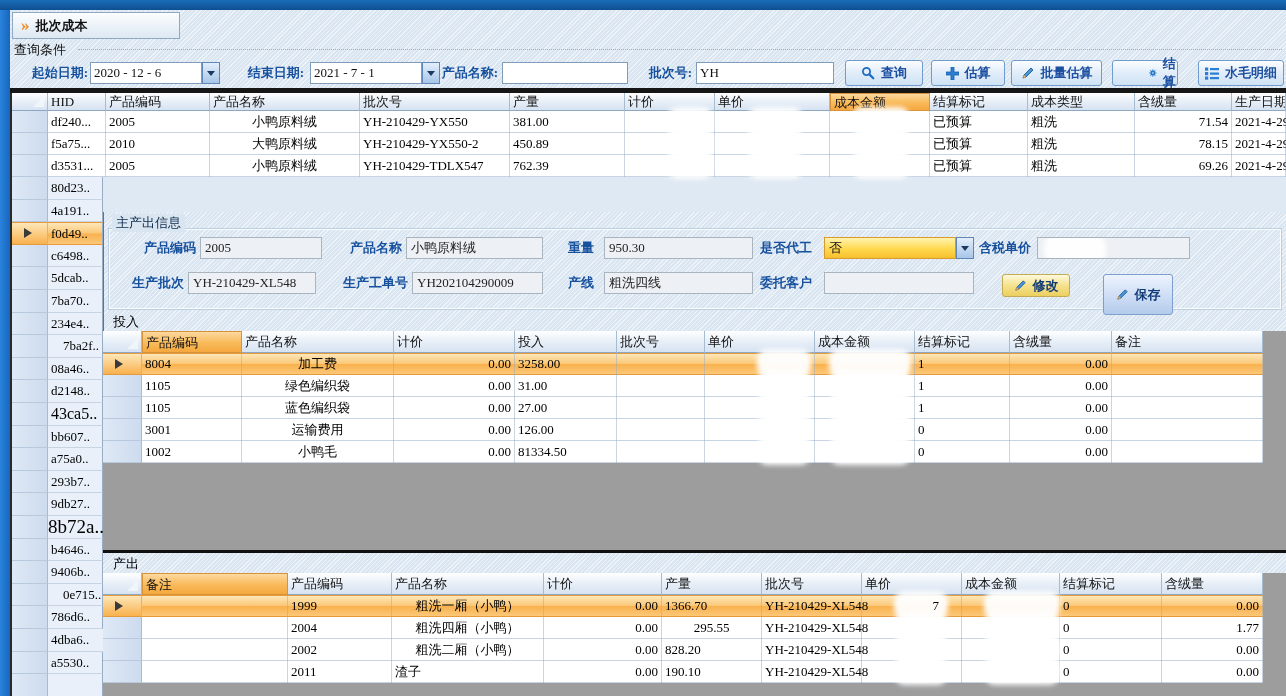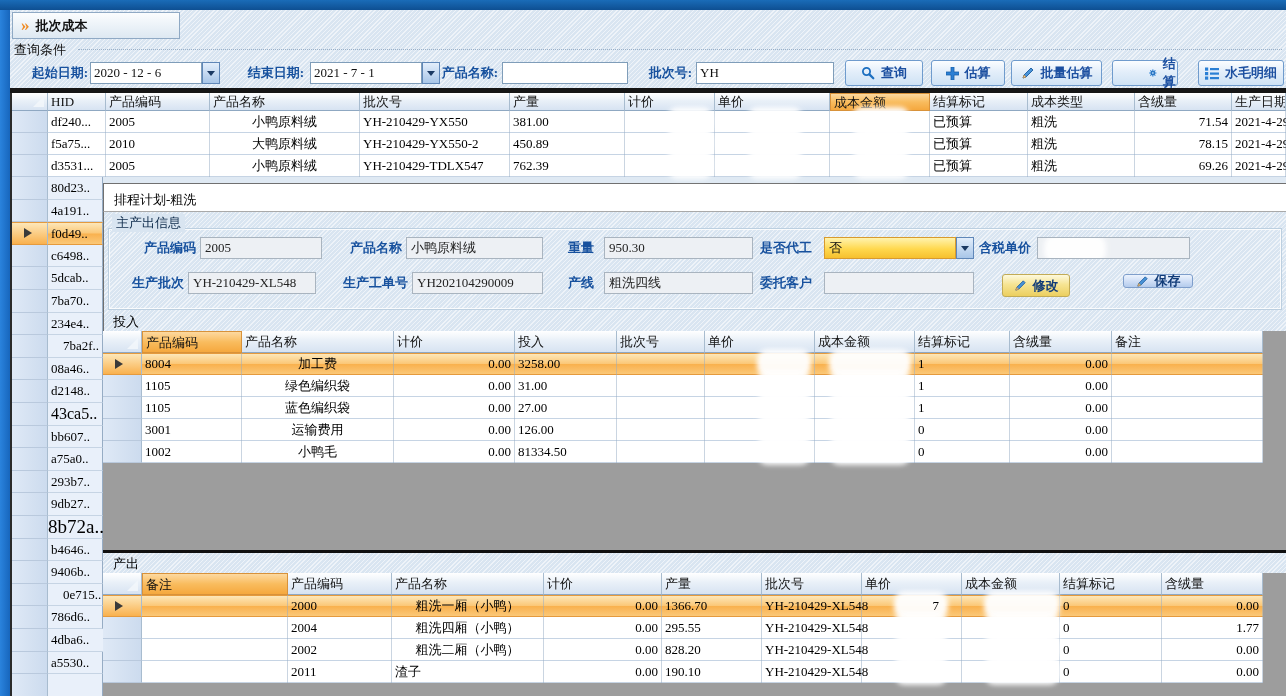--- a/index.html
+++ b/index.html
@@ -61,23 +61,23 @@
        box-shadow:inset 0 0 0 1px rgba(255,255,255,.8);}
   #grouplbl{left:112px;top:214px;padding:0 4px;font-size:13px;color:#0d2a4a;background:#d9e5f1;}
   .dfield{position:absolute;height:22px;box-sizing:border-box;border:1px solid #a9b4bf;background:#edf0f4;
        font-size:13px;line-height:20px;padding:0 4px;color:#222;white-space:nowrap;overflow:hidden;}
   #combo-outsourced{position:absolute;left:824px;top:237px;width:132px;height:22px;box-sizing:border-box;
        border:1px solid #d89a2e;background:linear-gradient(#fff3ae,#ffd84e 55%,#f6c02e);
        font-size:13px;line-height:20px;padding:0 4px;color:#111;}
   .ybtn{position:absolute;height:23px;box-sizing:border-box;border:1px solid #c2ab55;border-radius:3px;
        background:linear-gradient(#fdf9dd,#f6e493 45%,#eccf5f);display:flex;align-items:center;justify-content:center;
        gap:6px;font-weight:bold;font-size:13px;color:#123c78;cursor:pointer;}
-  .bbtn{position:absolute;height:14px;box-sizing:border-box;border:1px solid #7e9ecb;border-radius:3px;
+  .bbtn{position:absolute;height:41px;box-sizing:border-box;border:1px solid #7e9ecb;border-radius:3px;
        background:linear-gradient(#ecf3fd,#d3e1f7 45%,#b4cbec);display:flex;align-items:center;justify-content:center;
-       gap:6px;font-weight:bold;font-size:13px;color:#123c78;cursor:pointer;margin-left:20px;}
+       gap:6px;font-weight:bold;font-size:13px;color:#123c78;cursor:pointer;}
   .seclabel{position:absolute;font-size:13px;color:#000;}
   .rem{position:absolute;left:3px;top:0;font-size:13px;}
 </style>
 </head>
 <body>
 
 <div id="app">
   <div class="abs" id="titlebar"></div>
   <div class="abs" id="leftstrip"></div>
   <div class="abs hatch" id="appbg"></div>
@@ -277,23 +277,20 @@
       <div class="mark abs" style="left: 12px; top: 606.4px; width: 36px; height: 22.6px;"></div>
       <div class="rowbg abs lite" style="left: 48px; top: 606.4px; width: 55px; height: 22.6px; border-right: 1px solid rgb(150, 172, 196); line-height: 22.6px; padding-left: 3px; font-size: 13px; box-sizing: border-box;">786d6..</div>
       <div class="mark abs" style="left: 12px; top: 629px; width: 36px; height: 22.6px;"></div>
       <div class="rowbg abs lite" style="left: 48px; top: 629px; width: 74px; height: 22.6px; border-right: 1px solid rgb(150, 172, 196); line-height: 22.6px; padding-left: 3px; font-size: 13px; box-sizing: border-box;">4dba6..</div>
       <div class="mark abs" style="left: 12px; top: 651.6px; width: 36px; height: 22.6px;"></div>
       <div class="rowbg abs lite" style="left: 48px; top: 651.6px; width: 55px; height: 22.6px; border-right: 1px solid rgb(150, 172, 196); line-height: 22.6px; padding-left: 3px; font-size: 13px; box-sizing: border-box;">a5530..</div>
       <div class="mark abs" style="left: 12px; top: 674.2px; width: 36px; height: 22.6px;"></div>
       <div class="rowbg abs lite" style="left: 48px; top: 674.2px; width: 55px; height: 22.6px; border-right: 1px solid rgb(150, 172, 196); line-height: 22.6px; padding-left: 3px; font-size: 13px; box-sizing: border-box;"></div>
     </div>
 
-  <div class="abs" id="dlg-title">
-    <span>排程计划-粗洗</span>
-  </div>
   <div class="abs hatch" id="dlg-body-top"></div>
   <div class="abs" id="dlg-gray1"></div>
   <div class="abs" id="dlg-blackline"></div>
   <div class="abs hatch" id="dlg-body-mid"></div>
   <div class="abs" id="dlg-gray2"></div>
 
   <div class="abs" id="groupbox"></div>
   <div class="abs" id="grouplbl">主产出信息</div>
 
   <div class="flabel" style="left:132px;top:237px;width:64px;">产品编码</div>
@@ -458,21 +455,21 @@
       <div class="gc hdr abs" style="left: 762px; top: 573px; width: 100px; height: 22px; line-height: 21px;">批次号</div>
       <div class="gc hdr abs" style="left: 862px; top: 573px; width: 100px; height: 22px; line-height: 21px;">单价</div>
       <div class="gc hdr abs" style="left: 962px; top: 573px; width: 98px; height: 22px; line-height: 21px;">成本金额</div>
       <div class="gc hdr abs" style="left: 1060px; top: 573px; width: 102px; height: 22px; line-height: 21px;">结算标记</div>
       <div class="gc hdr abs" style="left: 1162px; top: 573px; width: 101px; height: 22px; line-height: 21px;">含绒量</div>
       <div class="rowbg abs sel" style="left: 142px; top: 595px; width: 1121px; height: 22px;"></div>
       <div class="mark abs sel" style="left: 103px; top: 595px; width: 39px; height: 22px;">
         <div class="ptr"></div>
       </div>
       <div class="gc abs" style="left: 142px; top: 595px; width: 146px; height: 22px; line-height: 21px; text-align: left;"></div>
-      <div class="gc abs" style="left: 288px; top: 595px; width: 104px; height: 22px; line-height: 21px; text-align: left;">2000</div>
+      <div class="gc abs" style="left: 288px; top: 595px; width: 104px; height: 22px; line-height: 21px; text-align: left;">1999</div>
       <div class="gc abs" style="left: 392px; top: 595px; width: 152px; height: 22px; line-height: 21px; text-align: center;">粗洗一厢（小鸭）</div>
       <div class="gc abs" style="left: 544px; top: 595px; width: 118px; height: 22px; line-height: 21px; text-align: right;">0.00</div>
       <div class="gc abs" style="left: 662px; top: 595px; width: 100px; height: 22px; line-height: 21px; text-align: left;">1366.70</div>
       <div class="gc abs" style="left: 762px; top: 595px; width: 100px; height: 22px; line-height: 21px; text-align: left;">YH-210429-XL548</div>
       <div class="gc abs" style="left: 862px; top: 595px; width: 100px; height: 22px; line-height: 21px; text-align: left;">
         <span style="position: absolute; right: 22px; top: 0px; z-index: 4;">7</span>
         <div class="blob" style="left: 32px; width: 54px;"></div>
       </div>
       <div class="gc abs" style="left: 962px; top: 595px; width: 98px; height: 22px; line-height: 21px; text-align: left;">
         <div class="blob" style="left: 22px; width: 76px;"></div>
@@ -480,21 +477,21 @@
       <div class="gc abs" style="left: 1060px; top: 595px; width: 102px; height: 22px; line-height: 21px; text-align: left;">
         <span class="rem">0</span>
       </div>
       <div class="gc abs" style="left: 1162px; top: 595px; width: 101px; height: 22px; line-height: 21px; text-align: right;">0.00</div>
       <div class="rowbg abs" style="left: 142px; top: 617px; width: 1121px; height: 22px;"></div>
       <div class="mark abs" style="left: 103px; top: 617px; width: 39px; height: 22px;"></div>
       <div class="gc abs" style="left: 142px; top: 617px; width: 146px; height: 22px; line-height: 21px; text-align: left;"></div>
       <div class="gc abs" style="left: 288px; top: 617px; width: 104px; height: 22px; line-height: 21px; text-align: left;">2004</div>
       <div class="gc abs" style="left: 392px; top: 617px; width: 152px; height: 22px; line-height: 21px; text-align: center;">粗洗四厢（小鸭）</div>
       <div class="gc abs" style="left: 544px; top: 617px; width: 118px; height: 22px; line-height: 21px; text-align: right;">0.00</div>
-      <div class="gc abs" style="left: 662px; top: 617px; width: 100px; height: 34px; line-height: 21px; text-align: left;">295.55</div>
+      <div class="gc abs" style="left: 662px; top: 617px; width: 100px; height: 34px; line-height: 21px; text-align: center;">295.55</div>
       <div class="gc abs" style="left: 762px; top: 617px; width: 100px; height: 22px; line-height: 21px; text-align: left;">YH-210429-XL548</div>
       <div class="gc abs" style="left: 862px; top: 617px; width: 100px; height: 22px; line-height: 21px; text-align: left;">
         <div class="blob" style="left: 32px; width: 54px;"></div>
       </div>
       <div class="gc abs" style="left: 962px; top: 617px; width: 98px; height: 22px; line-height: 21px; text-align: left;">
         <div class="blob" style="left: 22px; width: 76px;"></div>
       </div>
       <div class="gc abs" style="left: 1060px; top: 617px; width: 102px; height: 22px; line-height: 21px; text-align: left;">
         <span class="rem">0</span>
       </div>

